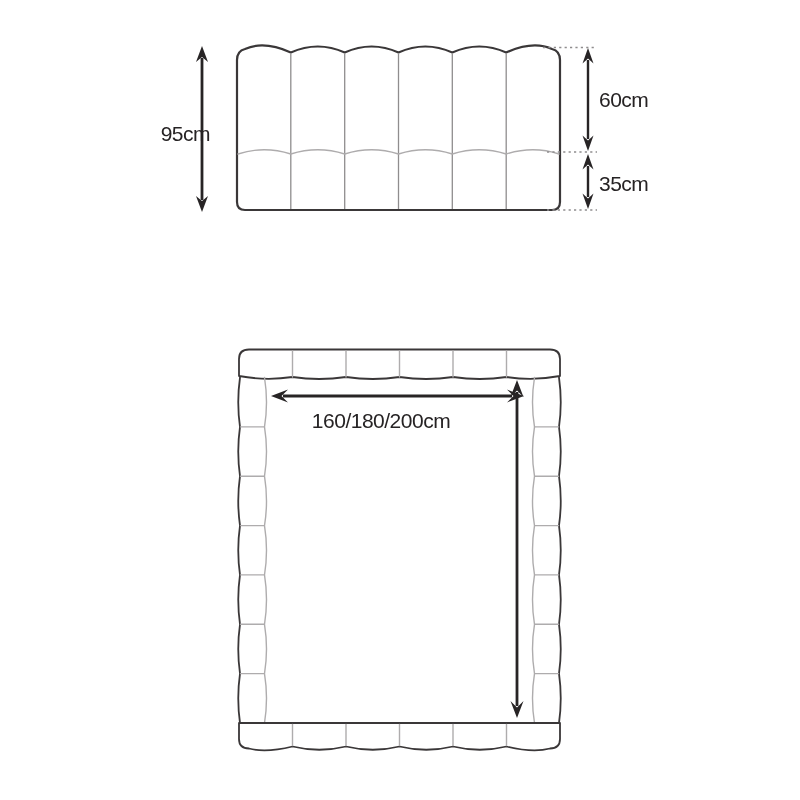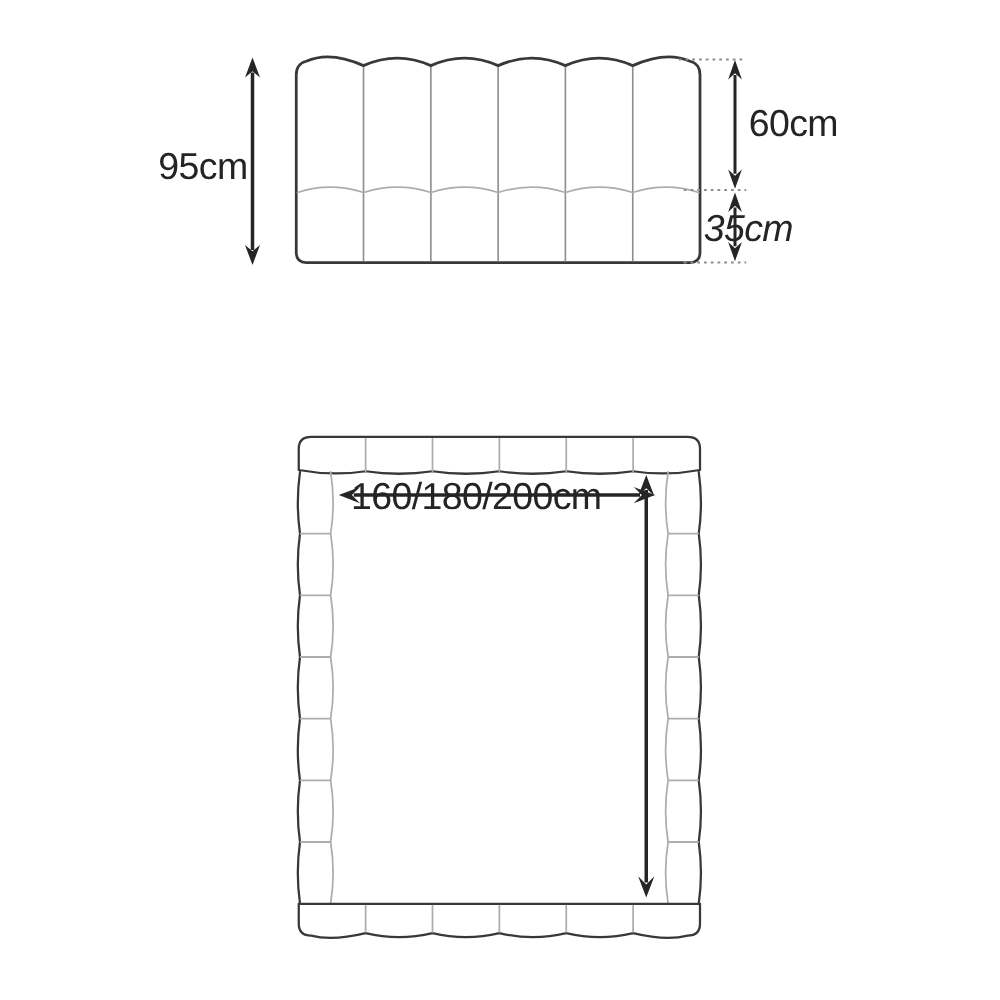--- a/index.html
+++ b/index.html
@@ -67,21 +67,21 @@
   }
   .dotted {
     fill: none;
     stroke: var(--dotted-line, #8f8d8e);
     stroke-width: 1.6;
     stroke-dasharray: 2.2 3.2;
   }
   
   .dim-label {
     position: absolute;
-    font-size: 30px;
+    font-size: 21px;
     line-height: 30px;
     letter-spacing: -0.5px;
     color: var(--text, #262324);
     white-space: nowrap;
   }
   .align-right { text-align: right; }
   .align-left { text-align: left; }
   .align-center { text-align: center; }
 </style>
 </head>
@@ -213,22 +213,22 @@
       </g>
 
       <g>
         <line class="dim-line" x1="517" y1="392" x2="517" y2="706"></line>
         <polygon class="dim-head" points="517,380 510.5,397 517,390.5 523.5,397"></polygon>
         <polygon class="dim-head" points="517,718 510.5,701 517,707.5 523.5,701"></polygon>
       </g>
     </g>
   </svg>
 
-  <div class="dim-label align-right" style="left:126px; top:119px; width:72px;text-align:right;">95cm</div>
+  <div class="dim-label align-right" style="left:138px; top:119px; width:72px;text-align:right;">95cm</div>
 
   <div class="dim-label align-left" style="left:599px; top:85px; width:90px;">60cm</div>
 
-  <div class="dim-label align-left" style="left:563px; top:169px; width:90px;font-style:italic;">35cm</div>
-
-  <div class="dim-label align-center" style="left:251px; top:383px; width:260px;">160/180/200cm</div>
+  <div class="dim-label align-left" style="left:599px; top:169px; width:90px;">35cm</div>
+
+  <div class="dim-label align-center" style="left:251px; top:406px; width:260px;">160/180/200cm</div>
 
 
 </div>
 
 </body></html>

